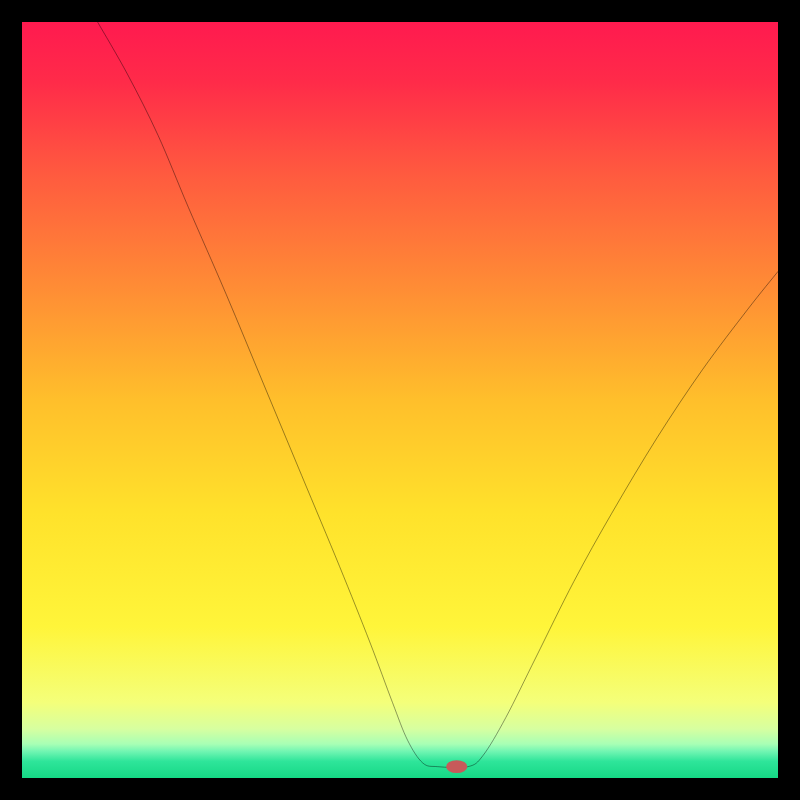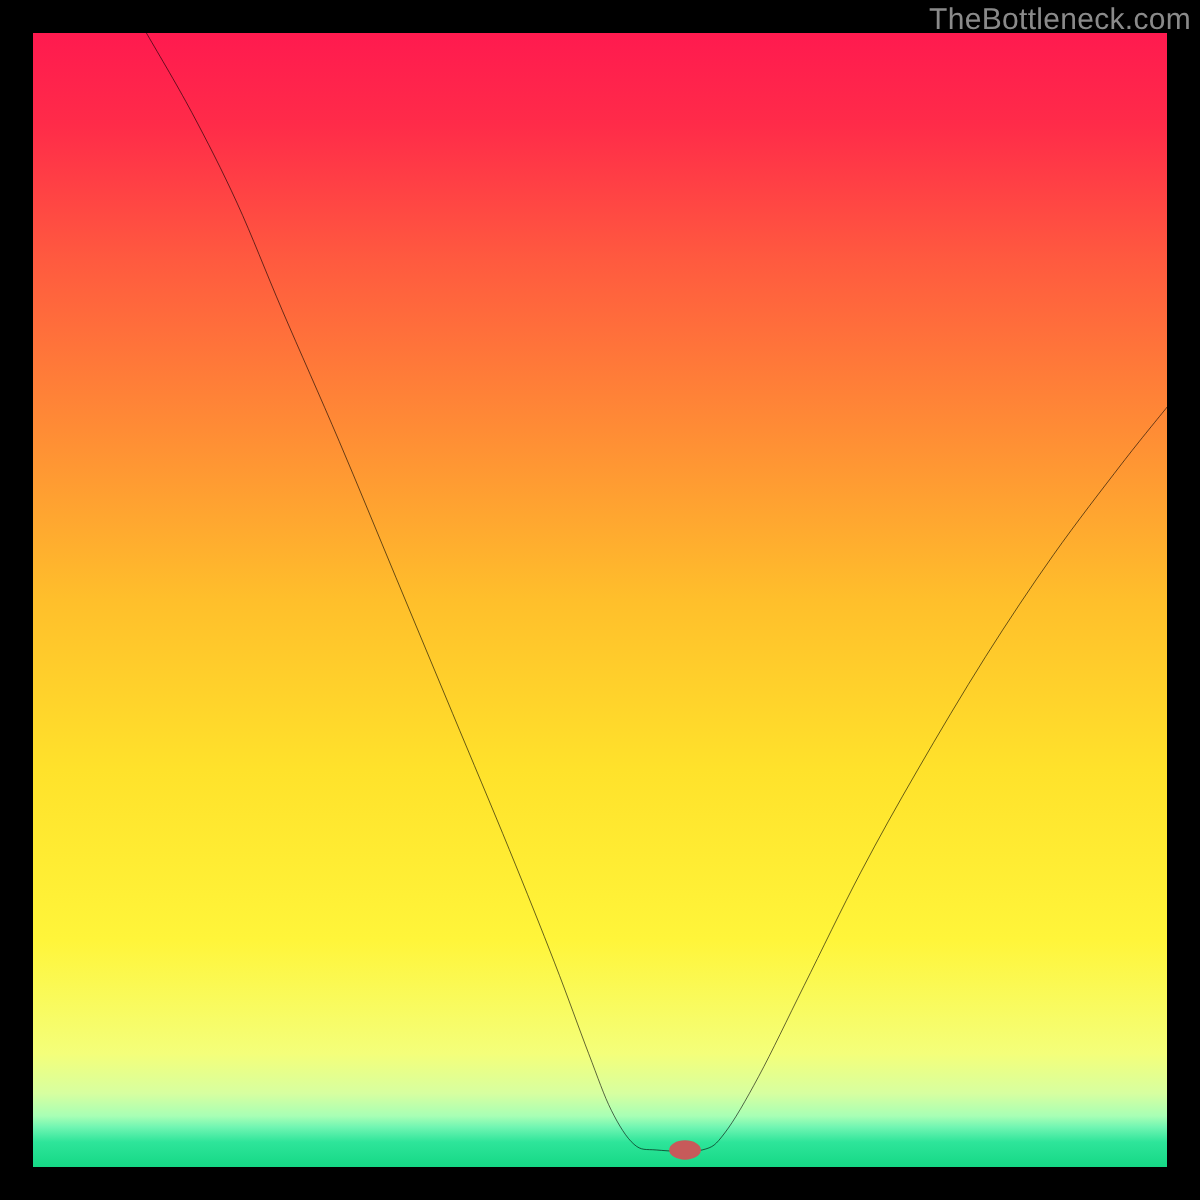--- a/index.html
+++ b/index.html
@@ -39,21 +39,20 @@
   .plot-svg {
     display: block;
     width: 100%;
     height: 100%;
   }
 </style>
 </head>
 <body>
 
 <div class="stage">
-  <div class="watermark">TheBottleneck.com</div>
 
   <div class="plot-area">
     <svg class="plot-svg" viewBox="0 0 100 100" preserveAspectRatio="none">
       <defs>
         <linearGradient id="bg-grad" x1="0" y1="0" x2="0" y2="1">
             <stop offset="0%" stop-color="#ff1a4f"></stop>
             <stop offset="8%" stop-color="#ff2b49"></stop>
             <stop offset="20%" stop-color="#ff5a3f"></stop>
             <stop offset="35%" stop-color="#ff8c35"></stop>
             <stop offset="50%" stop-color="#ffbf2b"></stop>

